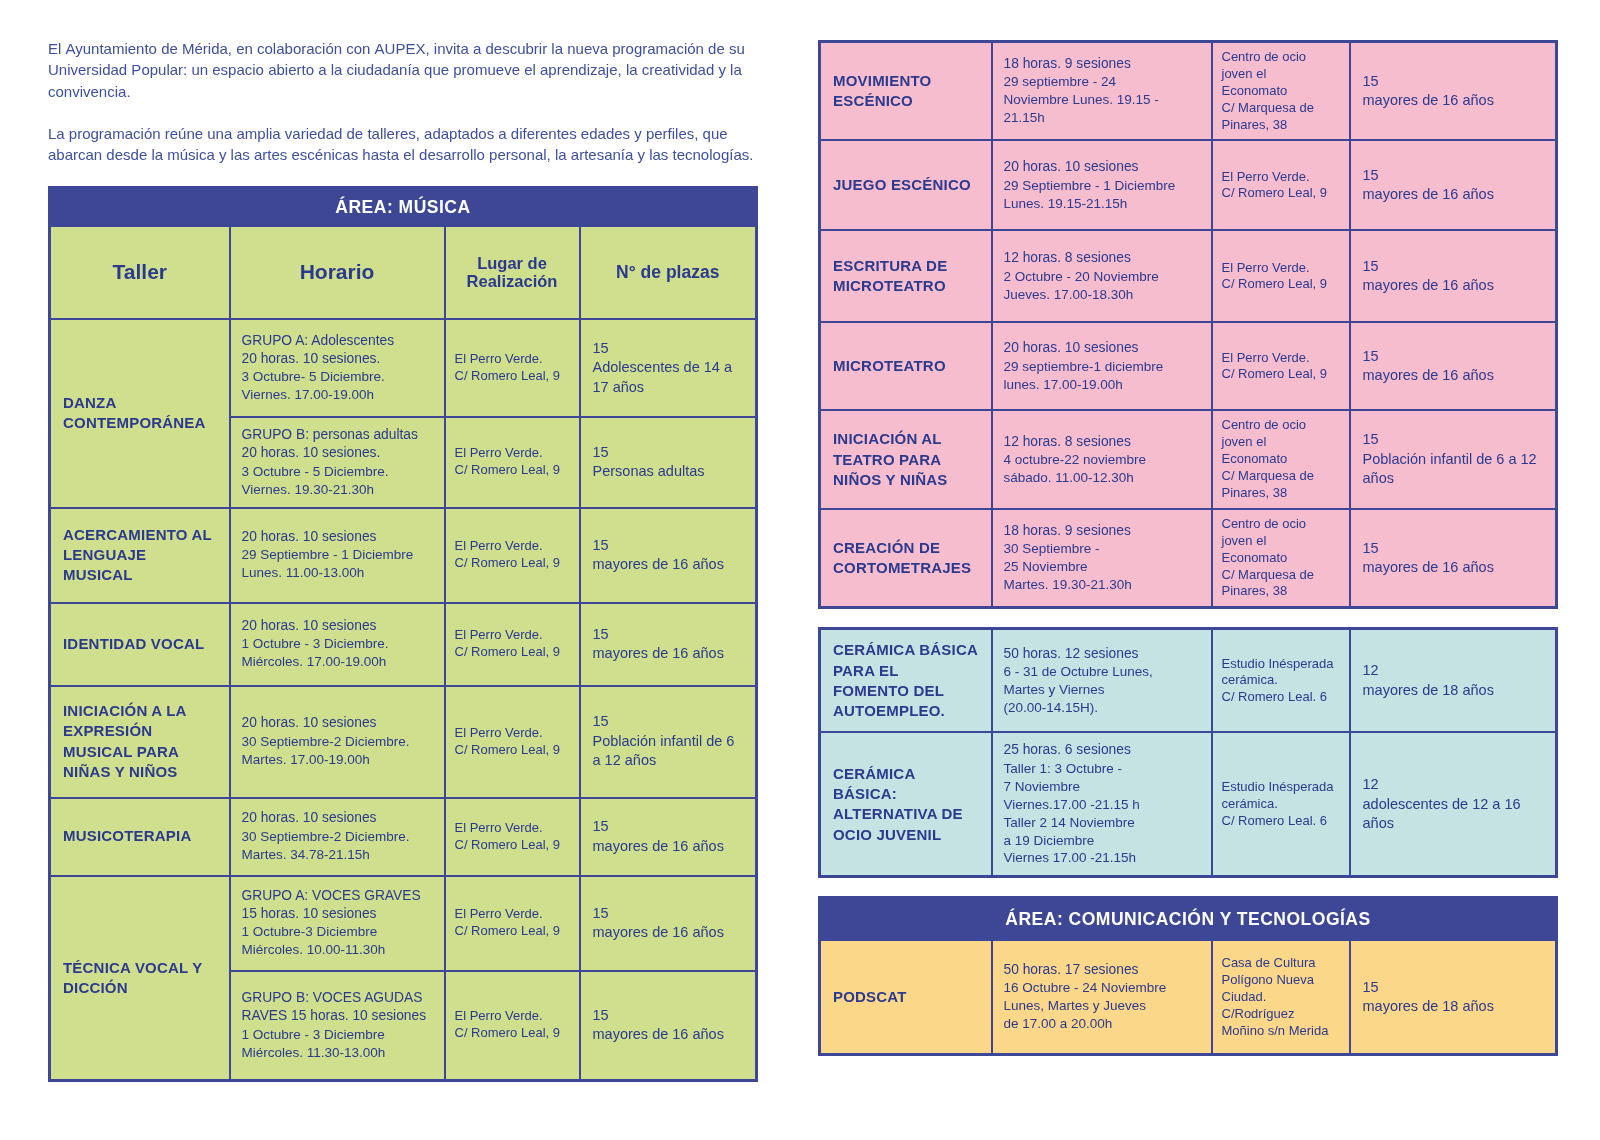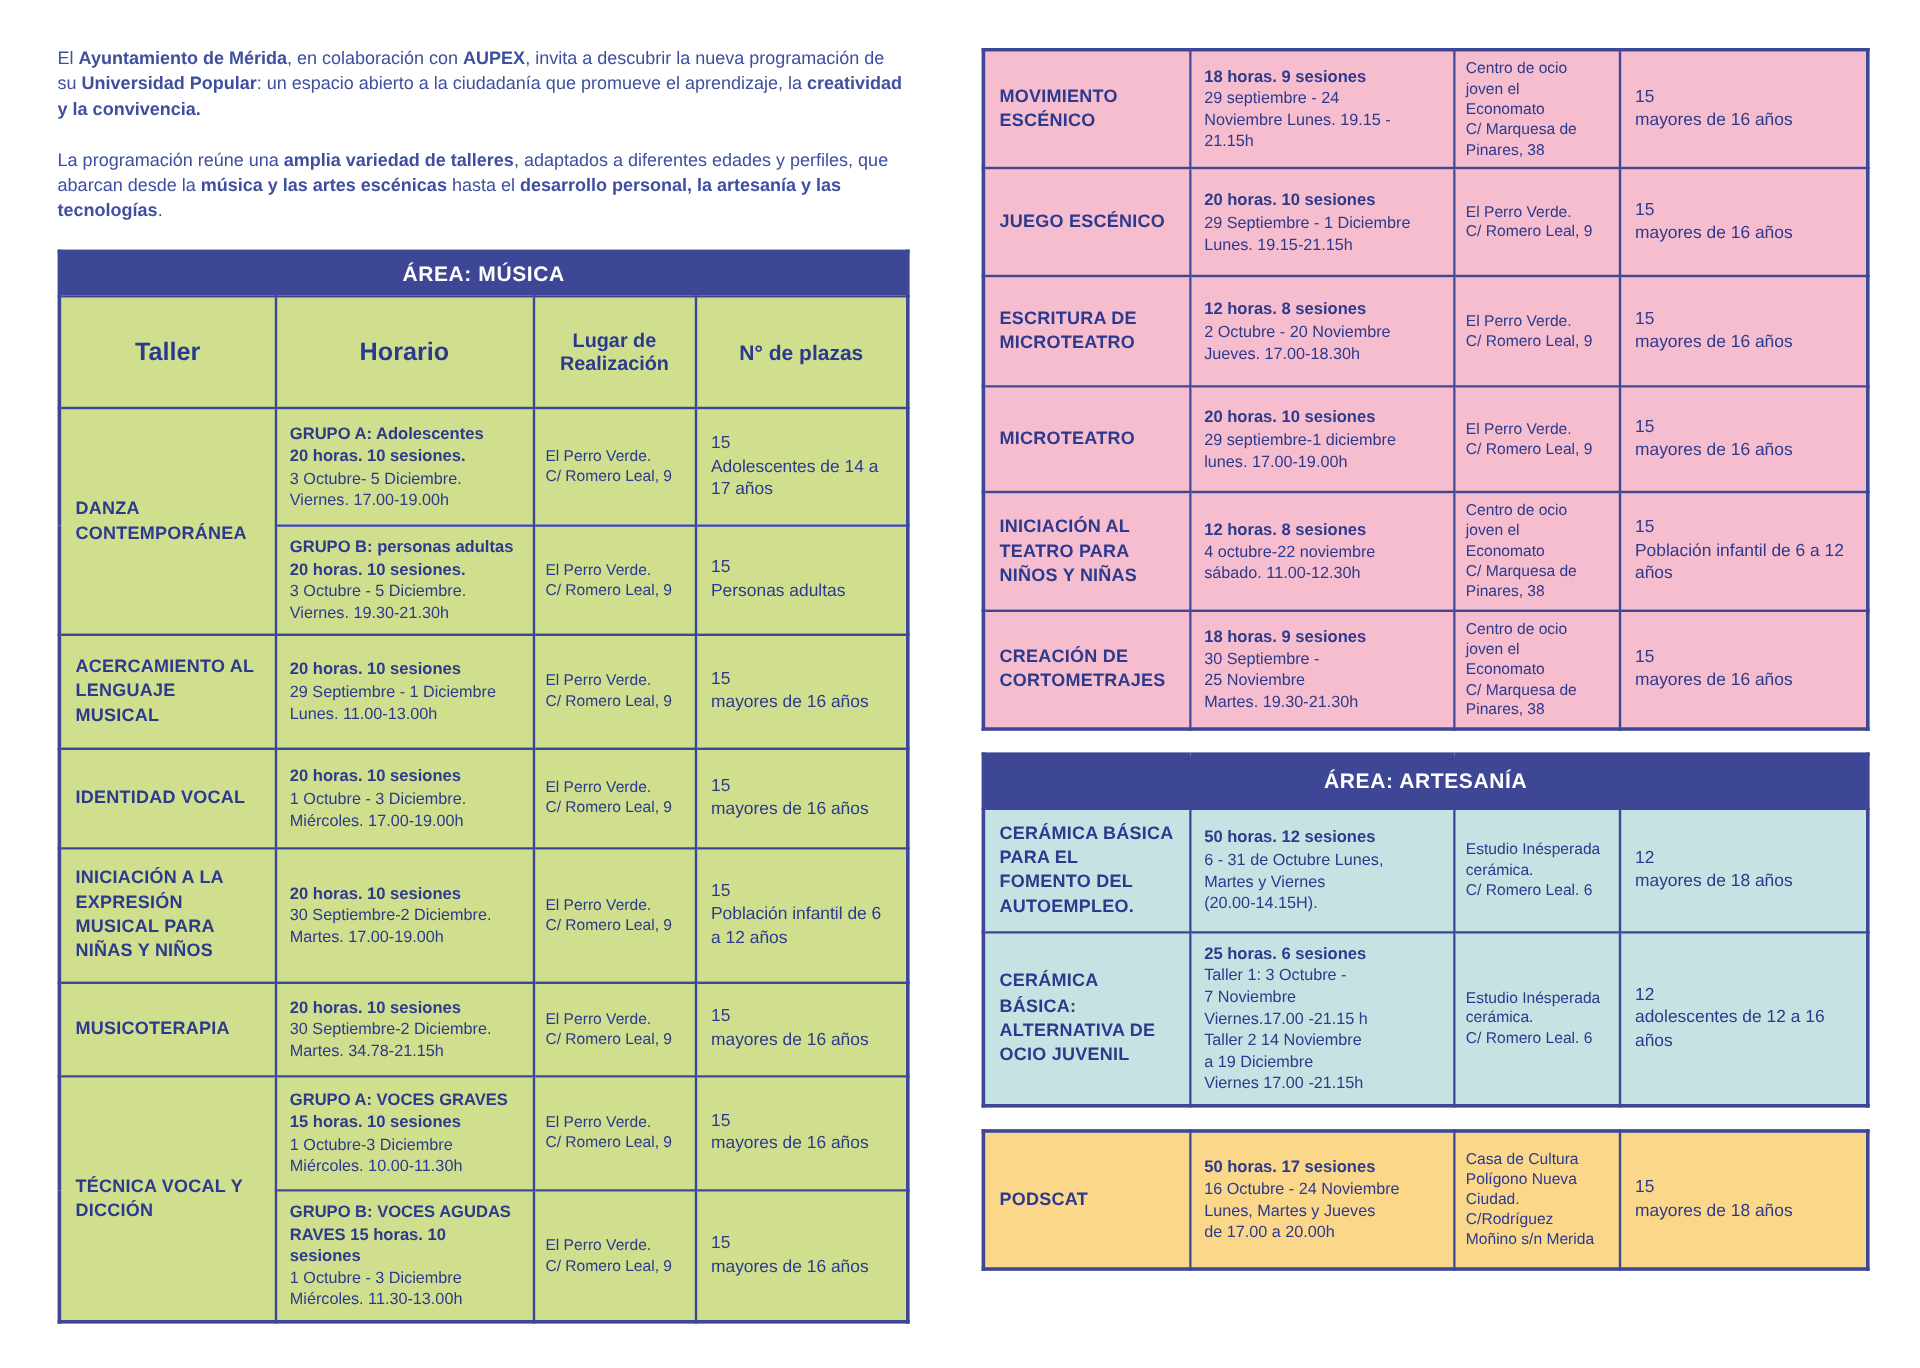--- a/index.html
+++ b/index.html
@@ -2,21 +2,21 @@
 <html style="--navy: #3d4795; --table_text: #2c3a8e; --intro_text: #3e4f9f; --green: #cfdf8d; --pink: #f6bdce; --cyan: #c5e3e2; --yellow: #fbd78a;"><head>
 <meta charset="utf-8">
 <style>
   * { box-sizing: border-box; margin: 0; padding: 0; }
   html,body { width:1600px; height:1140px; background:#fff; }
   body { font-family:"Liberation Sans", sans-serif; position:relative; }
   .col-left  { position:absolute; left:48px;  top:38px; width:707px; }
   .col-right { position:absolute; left:818px; top:40px; width:737px; }
 
   .intro { font-size:15px; line-height:1.42; color:var(--intro_text); margin-bottom:21px; font-weight:500; }
-  .intro .b, .line-b { font-weight:700; }
+  .intro .b, .line-b { font-weight:400; }
   .title { text-align:center; font-size:27px; font-weight:700; color:var(--table_text); letter-spacing:.3px; margin:4px 0 15px 0; }
 
   table.tbl { border-collapse:collapse; table-layout:fixed; border:3px solid var(--navy); }
   .col-left table.tbl { width:707px; }
   .col-right table.tbl { width:737px; }
   .col-right table.tbl + table.tbl { margin-top:18px; }
   .tbl td { border:2px solid var(--navy); vertical-align:middle; color:var(--table_text); overflow:hidden; }
 
   .tbl-green  td { background:var(--green); }
   .tbl-pink   td { background:var(--pink); }
@@ -317,23 +317,20 @@
     </table>
 
   <table class="tbl tbl-cyan">
     <colgroup>
         <col style="width:172px">
         <col style="width:220px">
         <col style="width:138px">
         <col style="width:207px">
       </colgroup>
     <tbody>
-        <tr class="area" style="height:45px">
-      <td colspan="4">ÁREA: ARTESANÍA</td>
-    </tr>
     <tr style="height:95px">
       <td class="name">CERÁMICA BÁSICA PARA EL FOMENTO DEL AUTOEMPLEO.</td>
       <td class="hor">
             <div class="line-b">50 horas. 12 sesiones</div>
             <div>6 - 31 de Octubre Lunes,</div>
             <div>Martes y Viernes</div>
             <div>(20.00-14.15H).</div>
           </td>
       <td class="lug">
             <div>Estudio Inésperada</div>
@@ -370,20 +367,23 @@
     </table>
 
   <table class="tbl tbl-yellow">
     <colgroup>
         <col style="width:172px">
         <col style="width:220px">
         <col style="width:138px">
         <col style="width:207px">
       </colgroup>
     <tbody>
+        <tr class="area" style="height:42px">
+      <td colspan="4">ÁREA: COMUNICACIÓN Y TECNOLOGÍAS</td>
+    </tr>
     <tr style="height:115px">
       <td class="name">PODSCAT</td>
       <td class="hor">
             <div class="line-b">50 horas. 17 sesiones</div>
             <div>16 Octubre - 24 Noviembre</div>
             <div>Lunes, Martes y Jueves</div>
             <div>de 17.00 a 20.00h</div>
           </td>
       <td class="lug">
             <div>Casa de Cultura</div>

